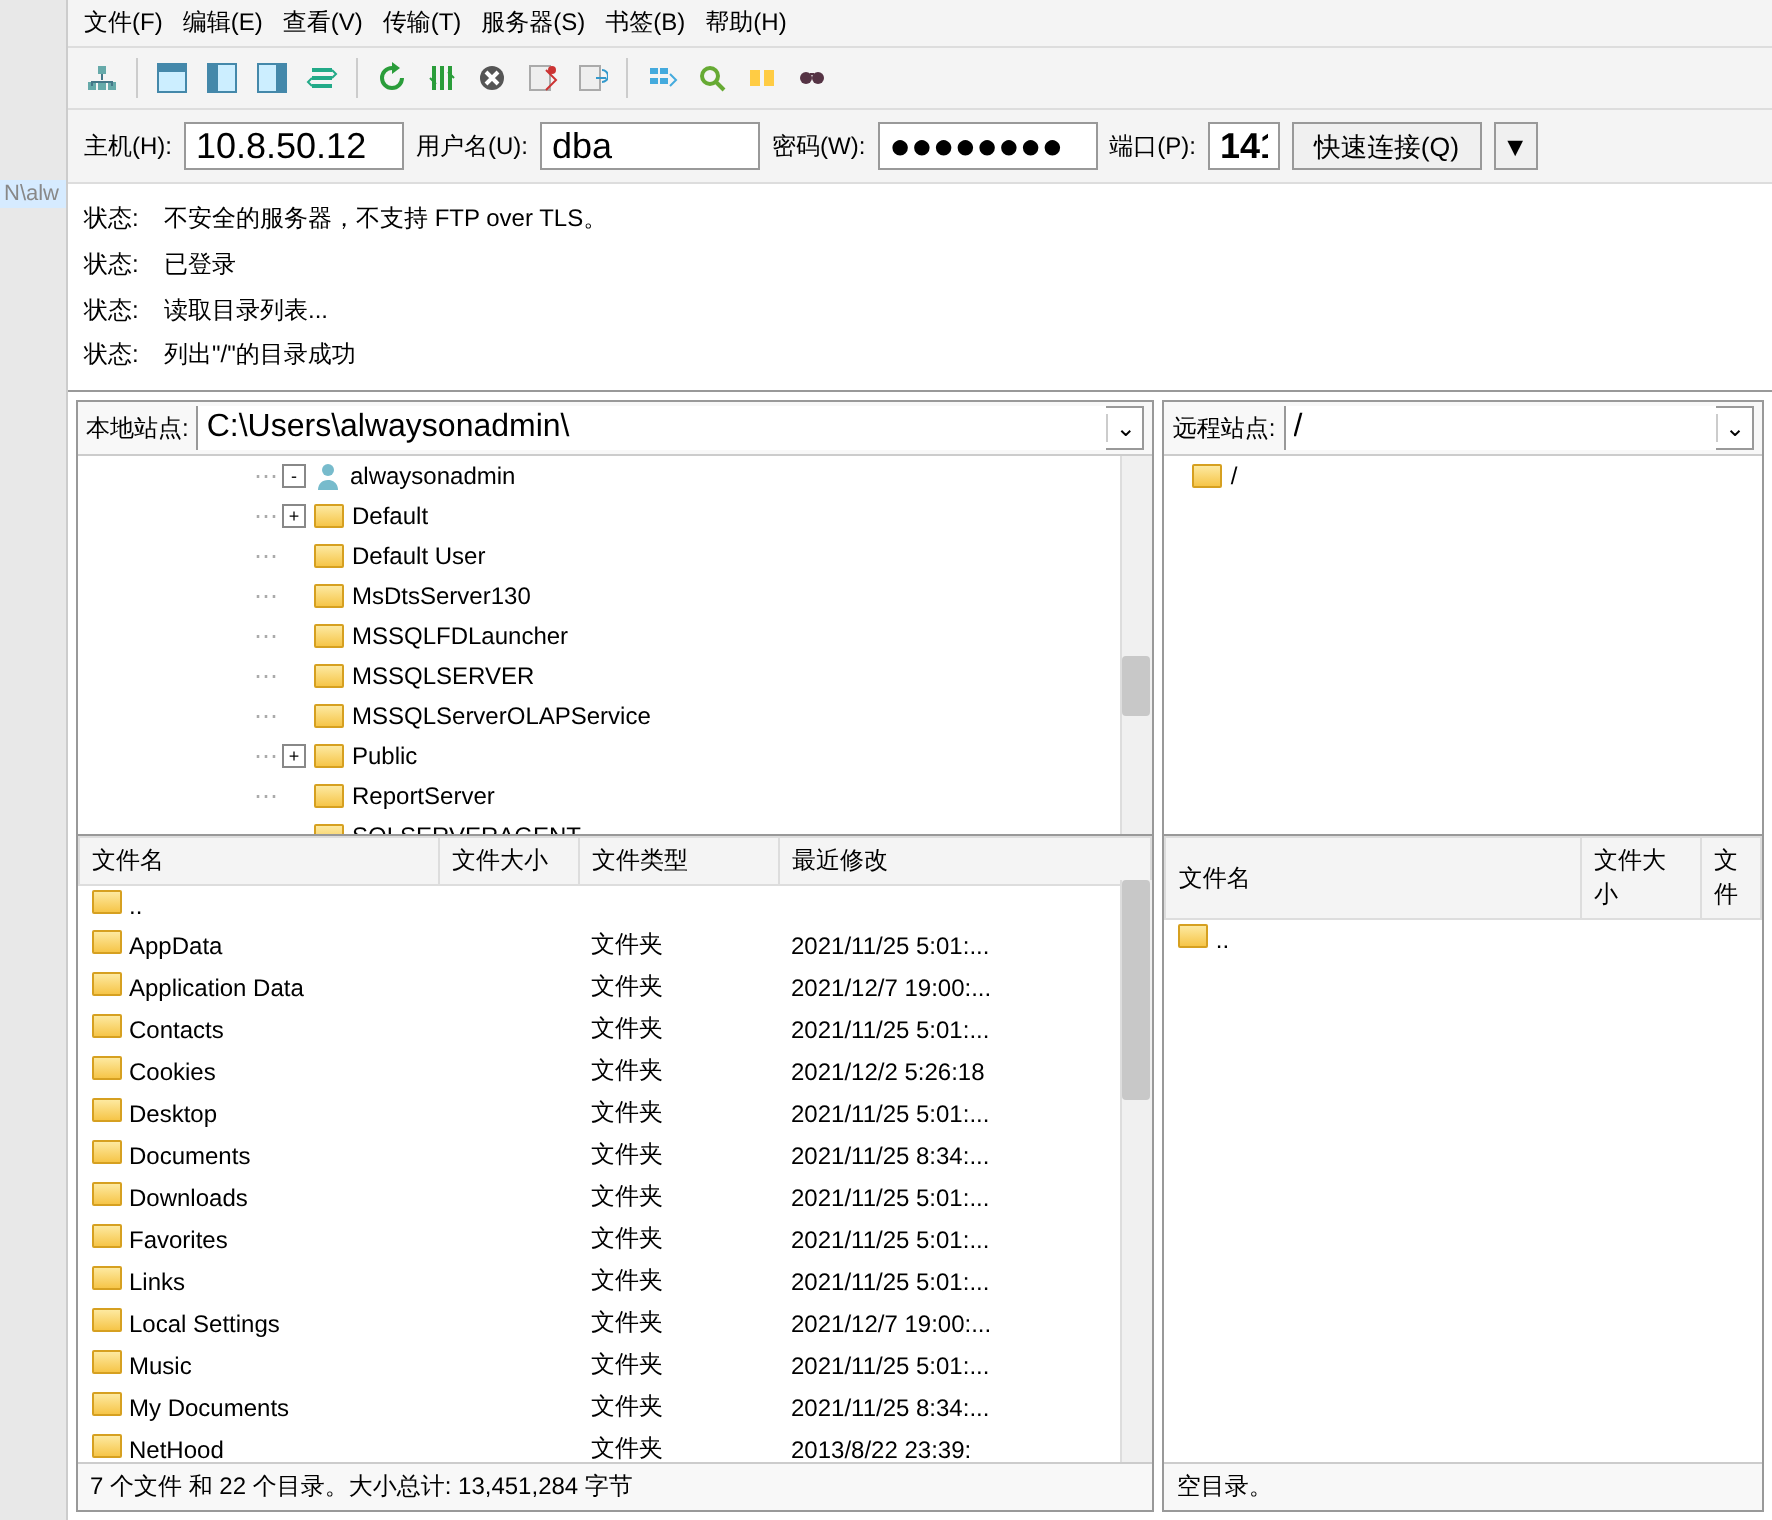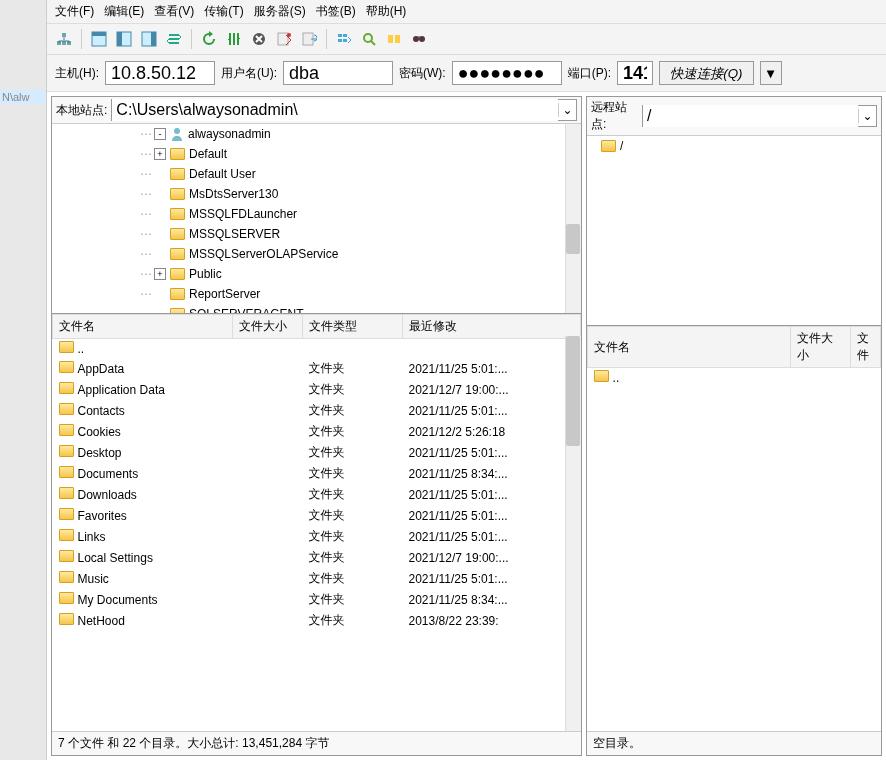--- a/index.html
+++ b/index.html
@@ -1,30 +1,30 @@
 <!DOCTYPE html>
 <html><head>
 <meta charset="utf-8">
 <style>
 * { box-sizing: border-box; margin: 0; padding: 0; }
 body { font-family: "Microsoft YaHei", sans-serif; font-size: 12px; background: #f0f0f0; color: #000; }
 .window { display: flex; width: 886px; height: 760px; }
-.leftgutter { width: 47px; background: #e8e8e8; border-right: 1px solid #ccc; padding-top: 90px; font-size: 11px; overflow: hidden; }
+.leftgutter { width: 34px; background: #e8e8e8; border-right: 1px solid #ccc; padding-top: 90px; font-size: 11px; overflow: hidden; }
 .leftgutter .lg { color: #888; padding: 1px 2px; white-space: nowrap; }
 .leftgutter .sel { background: #d6ebff; }
 .main { flex: 1; display: flex; flex-direction: column; background: #fff; }
 .menubar { display: flex; gap: 10px; padding: 3px 8px; background: #f4f4f4; border-bottom: 1px solid #ddd; }
 .menubar span { cursor: default; }
 .toolbar { display: flex; gap: 3px; padding: 4px 6px; background: #f4f4f4; border-bottom: 1px solid #ddd; align-items: center; }
 .toolbar .tb { width: 22px; height: 22px; display: flex; align-items: center; justify-content: center; border: 1px solid transparent; border-radius: 2px; cursor: pointer; }
 .toolbar .sep { width: 1px; height: 20px; background: #ccc; margin: 0 3px; }
 .connbar { display: flex; align-items: center; gap: 6px; padding: 6px 8px; background: #f4f4f4; border-bottom: 1px solid #ddd; }
 .connbar label { white-space: nowrap; }
 .connbar input { border: 1px solid #999; padding: 3px 5px; font-size: 18px; height: 24px; }
-.connbar button { border: 1px solid #999; background: #f0f0f0; padding: 3px 10px; height: 24px; cursor: pointer; font-style: italic; }
+.connbar button { border: 1px solid #999; background: #f0f0f0; padding: 3px 10px; height: 24px; cursor: pointer; }
 .connbar .dd { width: 22px; padding: 0; }
 .log { padding: 6px 8px; border-bottom: 1px solid #999; background: #fff; line-height: 1.9; }
 .log div span.k { display: inline-block; width: 40px; }
 .panes { flex: 1; display: flex; gap: 4px; padding: 4px; overflow: hidden; }
 .pane { display: flex; flex-direction: column; border: 1px solid #999; background: #fff; }
 .pane.local { flex: 1.8; }
 .pane.remote { flex: 1; }
 .pathrow { display: flex; align-items: center; padding: 2px 4px; border-bottom: 1px solid #ccc; background: #f8f8f8; }
 .pathrow label { margin-right: 4px; }
 .pathrow .pathbox { flex: 1; display: flex; align-items: center; border: 1px solid #999; background: #fff; height: 22px; }
@@ -170,20 +170,26 @@
       <label>用户名(U):</label>
       <input style="width: 110px;" value="dba">
       <label>密码(W):</label>
       <input style="width: 110px;" value="●●●●●●●●">
       <label>端口(P):</label>
       <input style="width: 36px; font-weight: bold;" value="14150">
       <button>快速连接(Q)</button>
       <button class="dd">▼</button>
     </div>
 
+    <div class="log">
+      <div><span class="k">状态:</span><span>不安全的服务器，不支持 FTP over TLS。</span></div>
+      <div><span class="k">状态:</span><span>已登录</span></div>
+      <div><span class="k">状态:</span><span>读取目录列表...</span></div>
+      <div><span class="k">状态:</span><span>列出"/"的目录成功</span></div>
+    </div>
 
     <div class="panes">
 
       <div class="pane local">
         <div class="pathrow">
           <label>本地站点:</label>
           <div class="pathbox">
             <input value="C:\Users\alwaysonadmin\" style="">
             <span class="ddbtn">⌄</span>
           </div>

